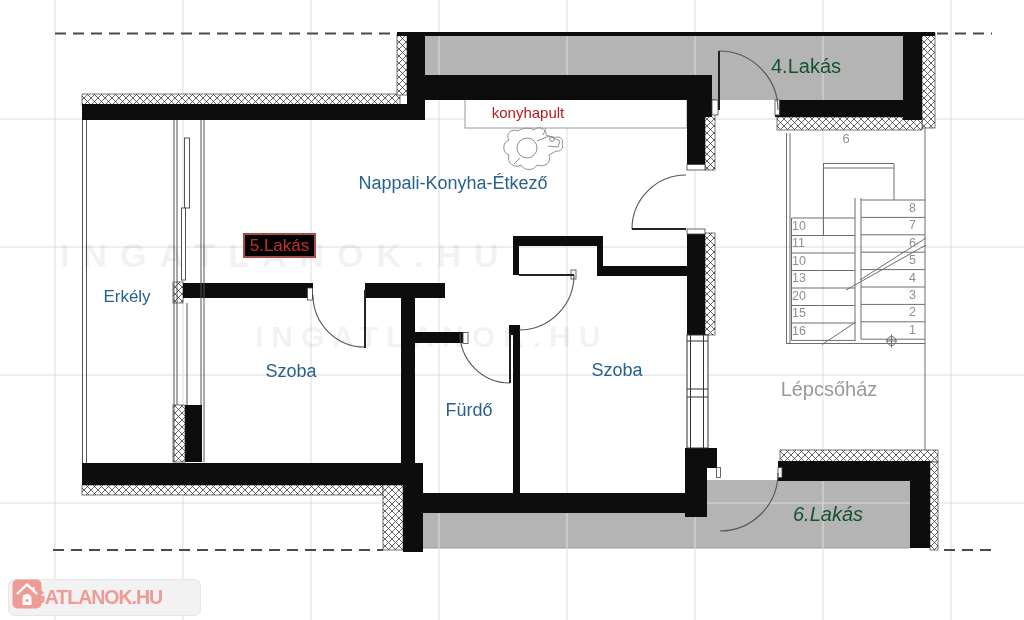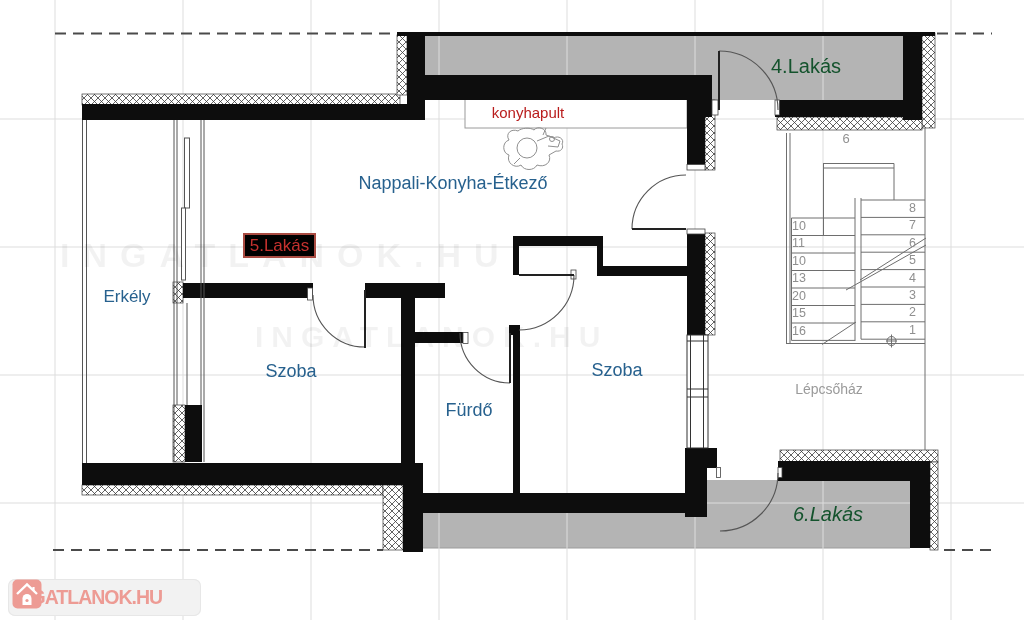--- a/index.html
+++ b/index.html
@@ -3,21 +3,21 @@
 <meta charset="utf-8">
 <style>
   html,body{margin:0;padding:0;background:#fff;}
   .canvas{
     position:relative;width:1024px;height:620px;overflow:hidden;background:#fff;
     font-family:"Liberation Sans", sans-serif;
   }
   .canvas svg{position:absolute;left:0;top:0;}
   .lbl{position:absolute;transform:translate(-50%,-50%);white-space:nowrap;pointer-events:none;}
   .lbl-blue{color:#27618E;font-size:18px;font-weight:500;}
-  .lbl-gray{color:#9a9a9a;font-size:14px;font-weight:400;}
+  .lbl-gray{color:#9a9a9a;font-size:20px;font-weight:400;}
   .lbl-black{color:#14532d;font-size:20px;font-weight:400;}
   .lbl-konyha{color:#b91c1c;font-size:15px;font-weight:400;}
   .unit5-box{
     position:absolute;left:243px;top:233px;width:73px;height:25px;
     border:2px solid #a94b42;box-sizing:border-box;background:#000000;
     display:flex;align-items:center;justify-content:center;
     color:#C5312E;font-size:17px;font-weight:400;
   }
   .landing-num{
     position:absolute;left:838px;top:130px;width:16px;height:17px;

